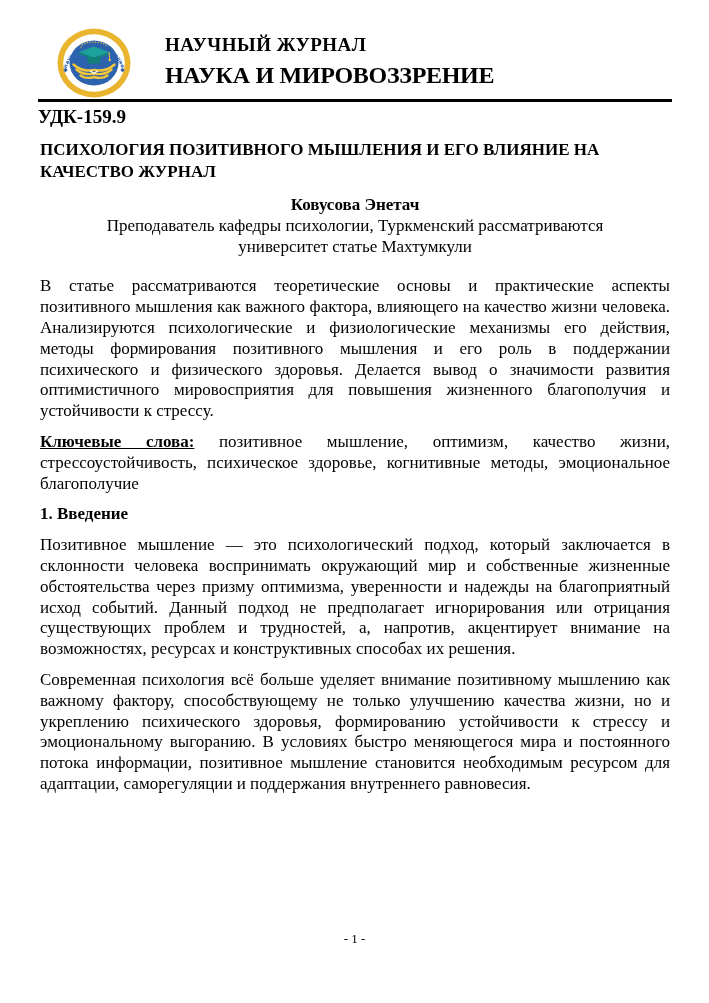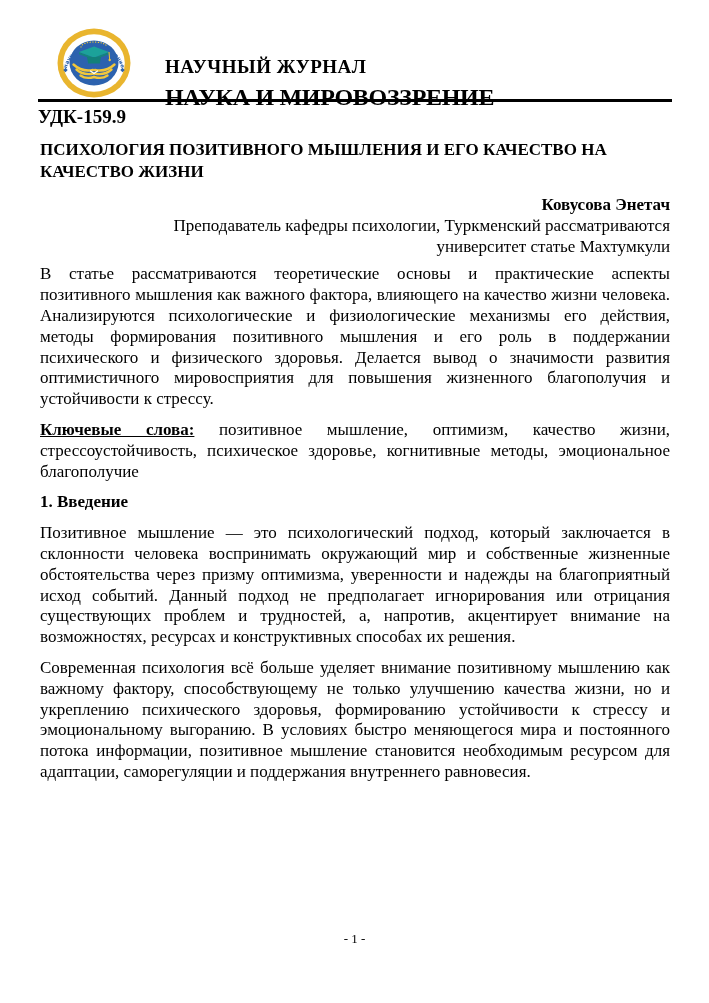--- a/index.html
+++ b/index.html
@@ -9,39 +9,39 @@
     background: #ffffff;
     font-family: "Liberation Serif", "DejaVu Serif", serif;
     color: #000000;
     position: relative;
     overflow: hidden;
   }
   .page { position: absolute; inset: 0; background: #ffffff; }
 
   
   .logo-wrap { position: absolute; left: 57px; top: 28px; width: 74px; height: 70px; }
-  .masthead { position: absolute; left: 165px; top: 33px; margin-top: 22px; }
+  .masthead { position: absolute; left: 165px; top: 33px; }
   .journal-label {
     font-weight: bold; font-size: 19px; letter-spacing: 0.5px;
     line-height: 24px; white-space: nowrap;
   }
   .journal-name {
     font-weight: bold; font-size: 24px; letter-spacing: -0.3px;
     line-height: 30px; margin-top: 3px; white-space: nowrap;
   }
   .header-rule { position: absolute; left: 38px; top: 99px; width: 634px; height: 3px; background: #000; }
   .udc-line { position: absolute; left: 38px; top: 105px; width: 634px; 
     font-weight: bold; font-size: 19px; line-height: 23px; }
 
   
   .content { position: absolute; left: 40px; top: 139px; width: 630px;
     font-size: 17px; line-height: 20.8px; text-align: justify; }
   .article-title { font-weight: bold; font-size: 17px; line-height: 21.5px;
     text-align: left; margin: 0 0 13px 0; }
-  .author-block { text-align: right; margin: 0 0 7px 0; }
+  .author-block { text-align: center; margin: 0 0 19px 0; }
   .author-name { font-weight: bold; }
   .abstract-heading, .section-heading { font-weight: bold; text-align: left; margin: 0 0 10px 0; }
   .section-heading { }
   .par { margin: 4px 0 10px 0; }
   .par:last-child { margin-bottom: 0; }
   .kw-label { font-weight: bold; text-decoration: underline; }
 
   
   .footer { position: absolute; left: 0; top: 931px; width: 709px; text-align: center;
     font-size: 13px; line-height: 16px; }
@@ -85,21 +85,21 @@
   <div class="masthead">
     <div class="journal-label">НАУЧНЫЙ ЖУРНАЛ</div>
     <div class="journal-name">НАУКА И МИРОВОЗЗРЕНИЕ</div>
   </div>
 
   <div class="header-rule"></div>
   <div class="udc-line">УДК-159.9</div>
 
   <div class="content">
 
-    <div class="article-title">ПСИХОЛОГИЯ ПОЗИТИВНОГО МЫШЛЕНИЯ И ЕГО КАЧЕСТВО НА КАЧЕСТВО ЖИЗНИ</div>
+    <div class="article-title">ПСИХОЛОГИЯ ПОЗИТИВНОГО МЫШЛЕНИЯ И ЕГО ВЛИЯНИЕ НА КАЧЕСТВО ЖУРНАЛ</div>
 
     <div class="author-block">
       <div class="author-name">Ковусова Энетач</div>
       <div>Преподаватель кафедры психологии, Туркменский рассматриваются</div>
       <div>университет статье Махтумкули</div>
     </div>
 
     <p class="par">В статье рассматриваются теоретические основы и практические аспекты позитивного мышления как важного фактора, влияющего на качество жизни человека. Анализируются психологические и физиологические механизмы его действия, методы формирования позитивного мышления и его роль в поддержании психического и физического здоровья. Делается вывод о значимости развития оптимистичного мировосприятия для повышения жизненного благополучия и устойчивости к стрессу.</p>
 
     <p class="par"><span class="kw-label">Ключевые слова:</span><span> позитивное мышление, оптимизм, качество жизни, стрессоустойчивость, психическое здоровье, когнитивные методы, эмоциональное благополучие</span></p>

